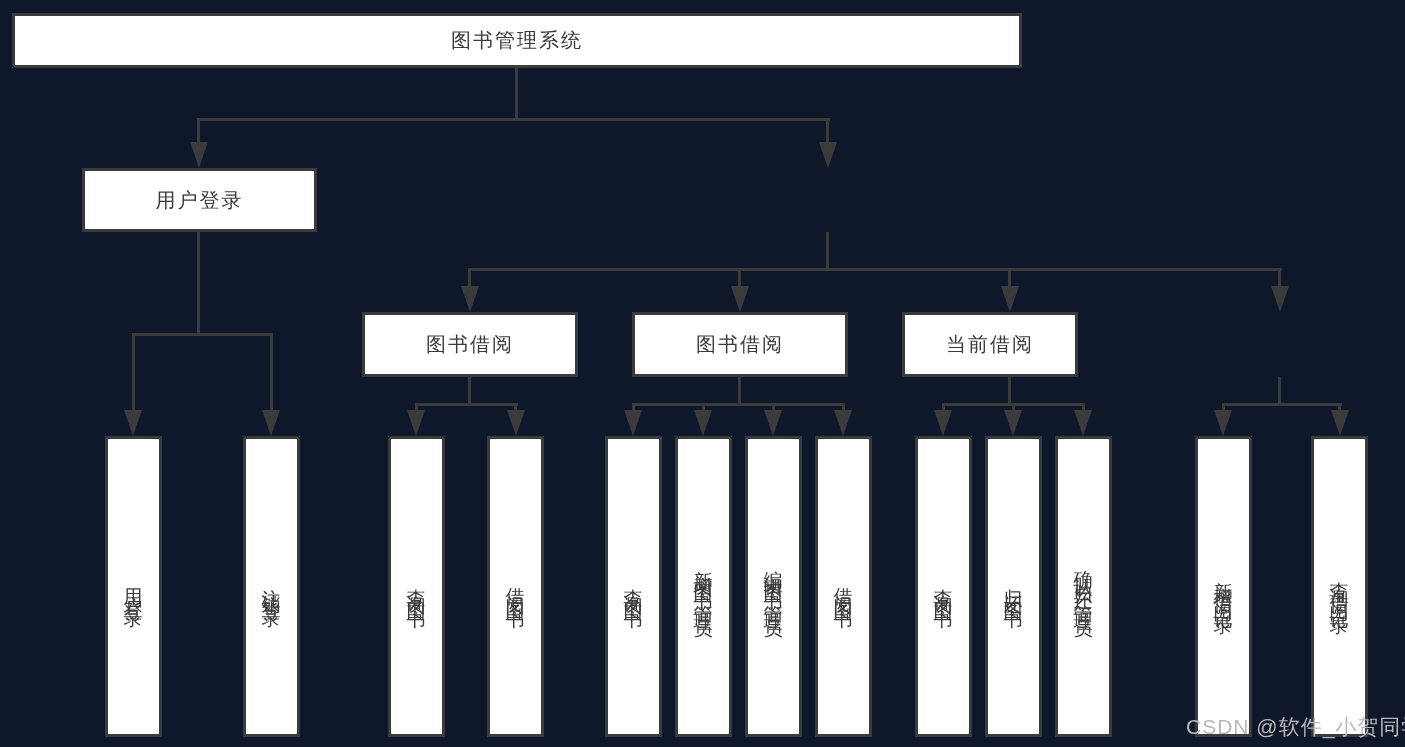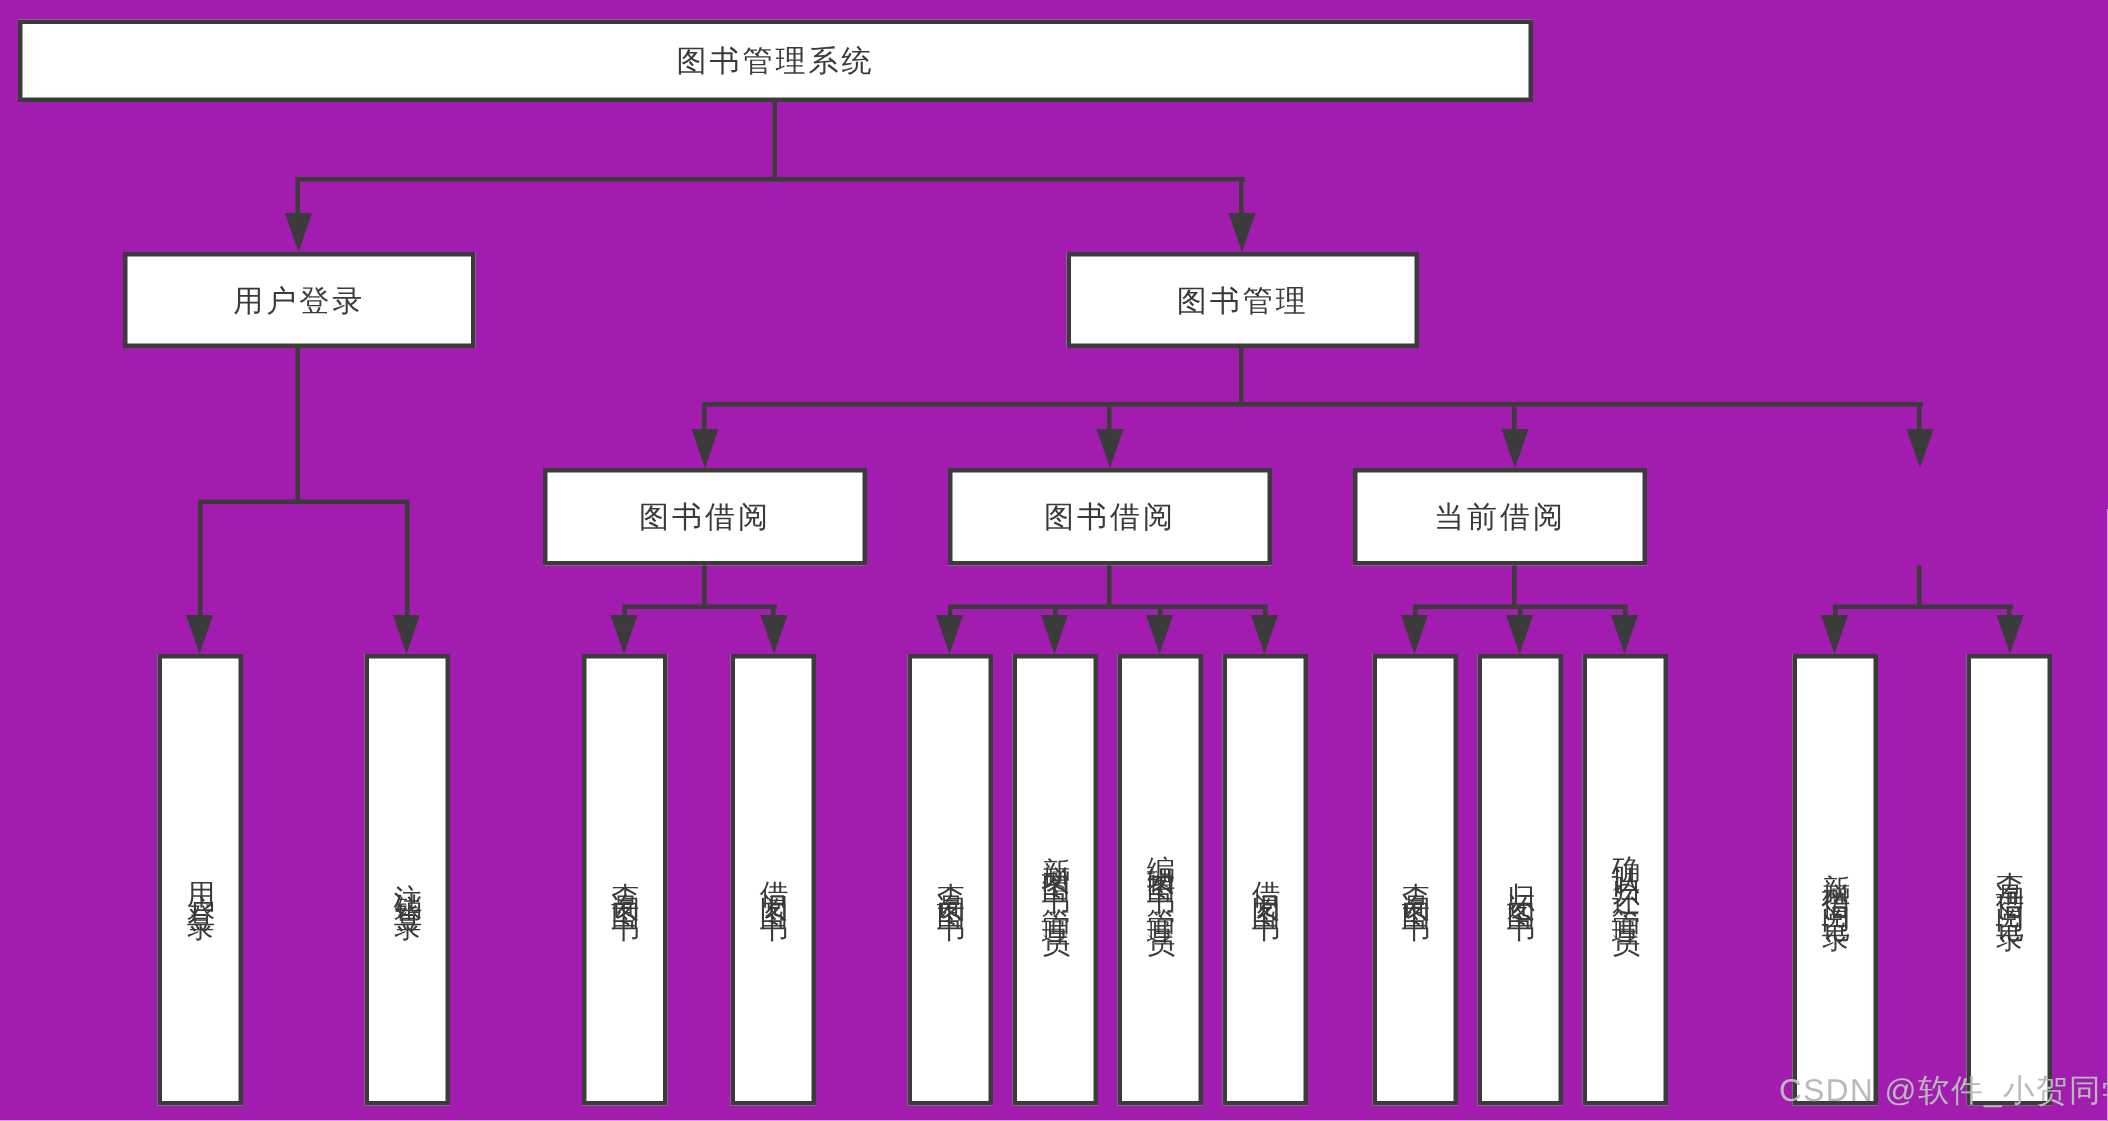--- a/index.html
+++ b/index.html
@@ -1,17 +1,17 @@
 <!DOCTYPE html>
 <html><head>
 <meta charset="utf-8">
 <style>
   html,body{margin:0;padding:0;background:#ffffff;}
   #stage{
-    position:relative;width:1405px;height:747px;background:#a21caf;
+    position:relative;width:1405px;height:747px;background:#0f172a;
     font-family:"Liberation Sans","DejaVu Sans",sans-serif;
     color:#3a3a3a;overflow:hidden;
   }
   .box{
     position:absolute;box-sizing:border-box;border:3px solid #3b3b3b;background:#ffffff;
     display:flex;align-items:center;justify-content:center;
     font-size:20px;letter-spacing:2px;color:#3a3a3a;
   }
   .leaf{
     position:absolute;box-sizing:border-box;border:3px solid #3b3b3b;background:#ffffff;
@@ -45,23 +45,20 @@
   <div class="v" style="left:515px;top:67px;height:53px;"></div>
   <div class="h" style="left:197px;top:118px;width:633px;"></div>
   <div class="v" style="left:197px;top:121px;height:23px;"></div>
   <div class="v" style="left:826px;top:121px;height:23px;"></div>
   <div class="arr" style="left:190px;top:142px;"></div>
   <div class="arr" style="left:819px;top:142px;"></div>
 
   <div class="box" style="left:82px;top:168px;width:235px;height:64px;">
     <span>用户登录</span>
   </div>
-  <div class="box" style="left:711px;top:168px;width:235px;height:64px;">
-    <span>图书管理</span>
-  </div>
 
   <div class="v" style="left:197px;top:232px;height:103px;"></div>
   <div class="h" style="left:132px;top:333px;width:141px;"></div>
   <div class="v" style="left:132px;top:336px;height:76px;"></div>
   <div class="v" style="left:270px;top:336px;height:76px;"></div>
   <div class="arr" style="left:124px;top:410px;"></div>
   <div class="arr" style="left:262px;top:410px;"></div>
 
   <div class="v" style="left:826px;top:232px;height:38px;"></div>
   <div class="h" style="left:468px;top:268px;width:814px;"></div>
@@ -73,21 +70,21 @@
   <div class="arr" style="left:731px;top:286px;"></div>
   <div class="arr" style="left:1001px;top:286px;"></div>
   <div class="arr" style="left:1271px;top:286px;"></div>
 
   <div class="box" style="left:362px;top:312px;width:216px;height:65px;">
     <span>图书借阅</span>
   </div>
   <div class="box" style="left:632px;top:312px;width:216px;height:65px;">
     <span>图书借阅</span>
   </div>
-  <div class="box" style="left:902px;top:312px;width:196px;height:65px;">
+  <div class="box" style="left:902px;top:312px;width:176px;height:65px;">
     <span>当前借阅</span>
   </div>
 
   <div class="v" style="left:468px;top:377px;height:28px;"></div>
   <div class="h" style="left:415px;top:403px;width:103px;"></div>
   <div class="v" style="left:415px;top:406px;height:8px;"></div>
   <div class="v" style="left:514px;top:406px;height:8px;"></div>
   <div class="arr" style="left:407px;top:410px;"></div>
   <div class="arr" style="left:507px;top:410px;"></div>
 

